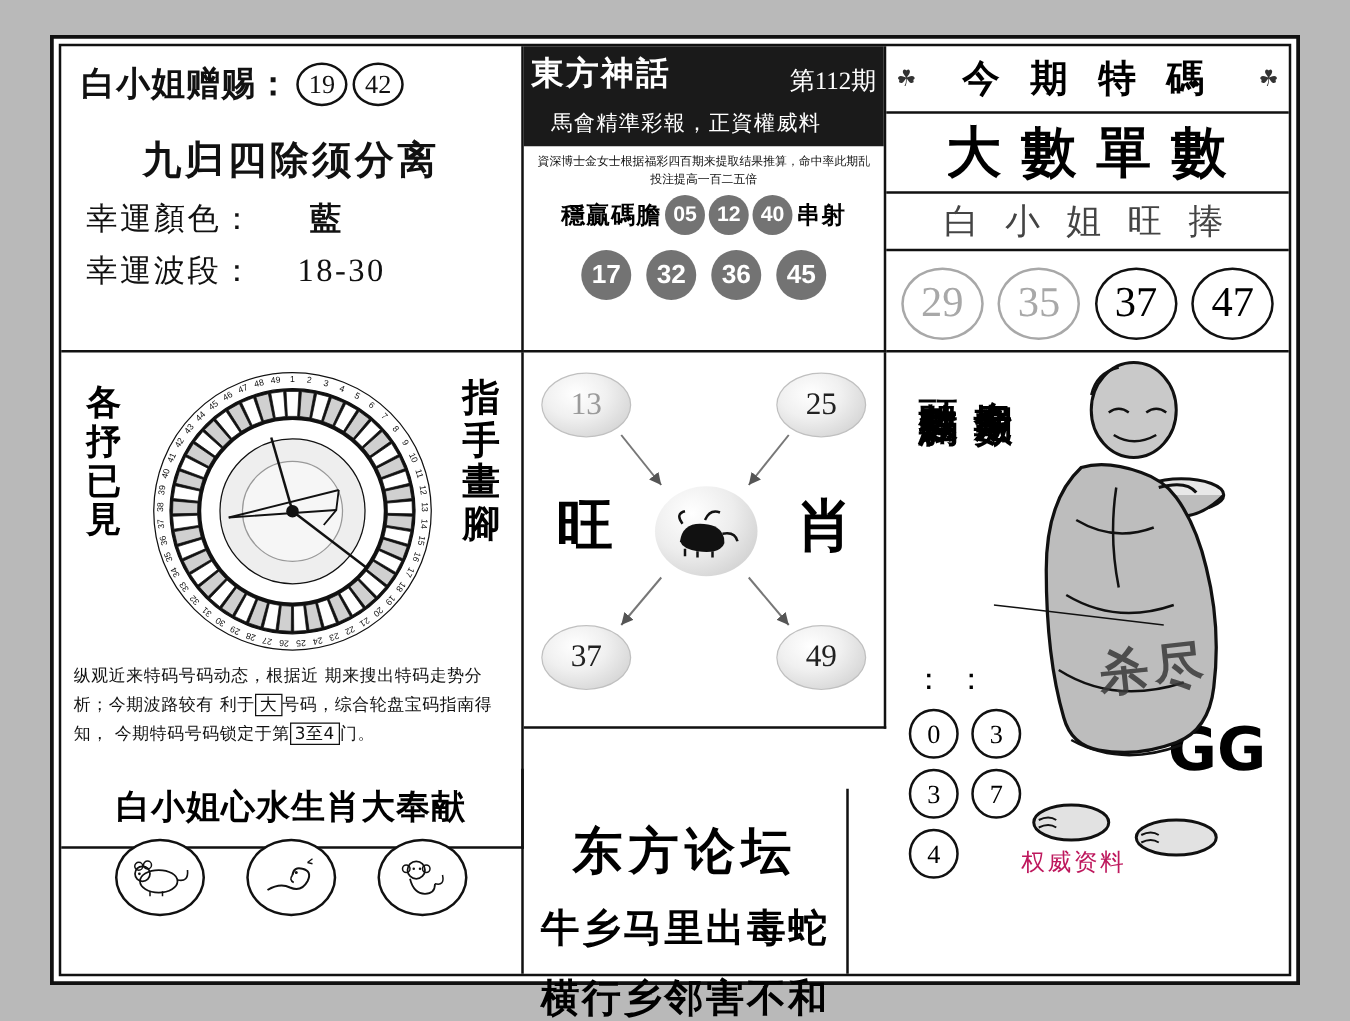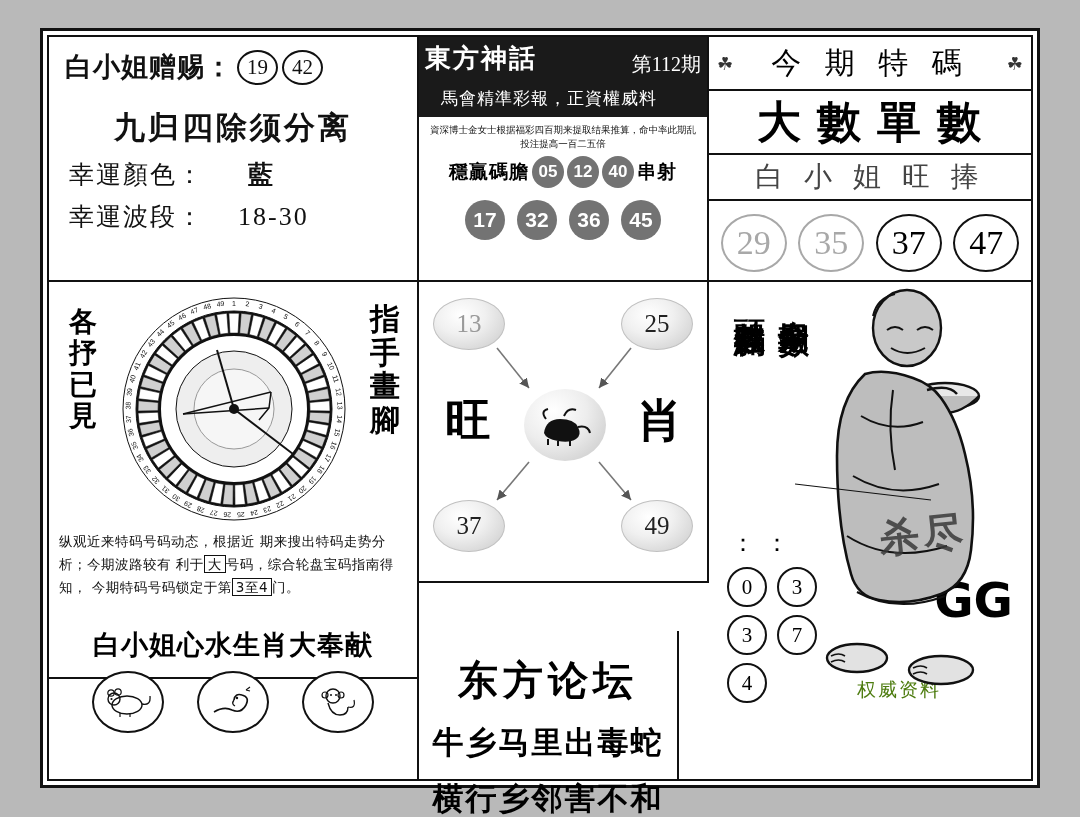--- a/index.html
+++ b/index.html
@@ -71,21 +71,21 @@
   .ballk.big{width:40px;height:40px;font-size:21px;}
 
   .topright{
     position:absolute;left:660px;top:0;right:0;height:245px;
     border-bottom:2px solid #111;box-sizing:border-box;
   }
   .tekma-head{
     height:52px;border-bottom:2px solid #111;position:relative;
     display:flex;align-items:center;justify-content:center;
   }
-  .tekma-head .t{font-size:30px;font-weight:normal;letter-spacing:7px;}
+  .tekma-head .t{font-size:30px;font-weight:bold;letter-spacing:7px;}
   .deco{position:absolute;font-size:18px;color:#333;}
   .deco.l{left:8px;top:16px;}
   .deco.r{right:8px;top:16px;}
   .bigword{
     height:62px;display:flex;align-items:center;justify-content:center;gap:14px;
     border-bottom:2px solid #111;
   }
   .bigword span{font-size:44px;font-weight:bold;letter-spacing:2px;}
   .wang{
     height:44px;display:flex;align-items:center;justify-content:center;
@@ -172,21 +172,21 @@
     position:absolute;writing-mode:vertical-rl;text-orientation:upright;
     font-weight:bold;letter-spacing:2px;
   }
   .numpairs{position:absolute;left:18px;top:285px;}
   .npr{display:flex;gap:10px;margin-bottom:8px;}
   .ncirc{
     width:36px;height:36px;border:2px solid #111;border-radius:50%;
     display:flex;align-items:center;justify-content:center;font-size:21px;
     font-family:"Liberation Serif",serif;
   }
-  .auth{position:absolute;left:108px;top:395px;font-size:19px;letter-spacing:2px;color:#4d7c0f;margin-left:40px;}
+  .auth{position:absolute;left:108px;top:395px;font-size:19px;letter-spacing:2px;color:#be185d;}
   .slog{position:absolute;left:14px;top:428px;width:300px;text-align:center;
         font-size:23px;font-weight:bold;line-height:1.45;letter-spacing:1px;}
   .monk{position:absolute;right:-4px;top:4px;width:240px;height:420px;}
   .stamp{
     position:absolute;left:170px;top:225px;font-size:40px;font-weight:bold;
     color:#3a3a3a;letter-spacing:4px;transform:rotate(-6deg);opacity:.85;
     font-family:"DejaVu Sans",sans-serif;
   }
   .wm{position:absolute;right:18px;top:290px;font-size:48px;color:#000000;font-weight:bold;}
 </style>

